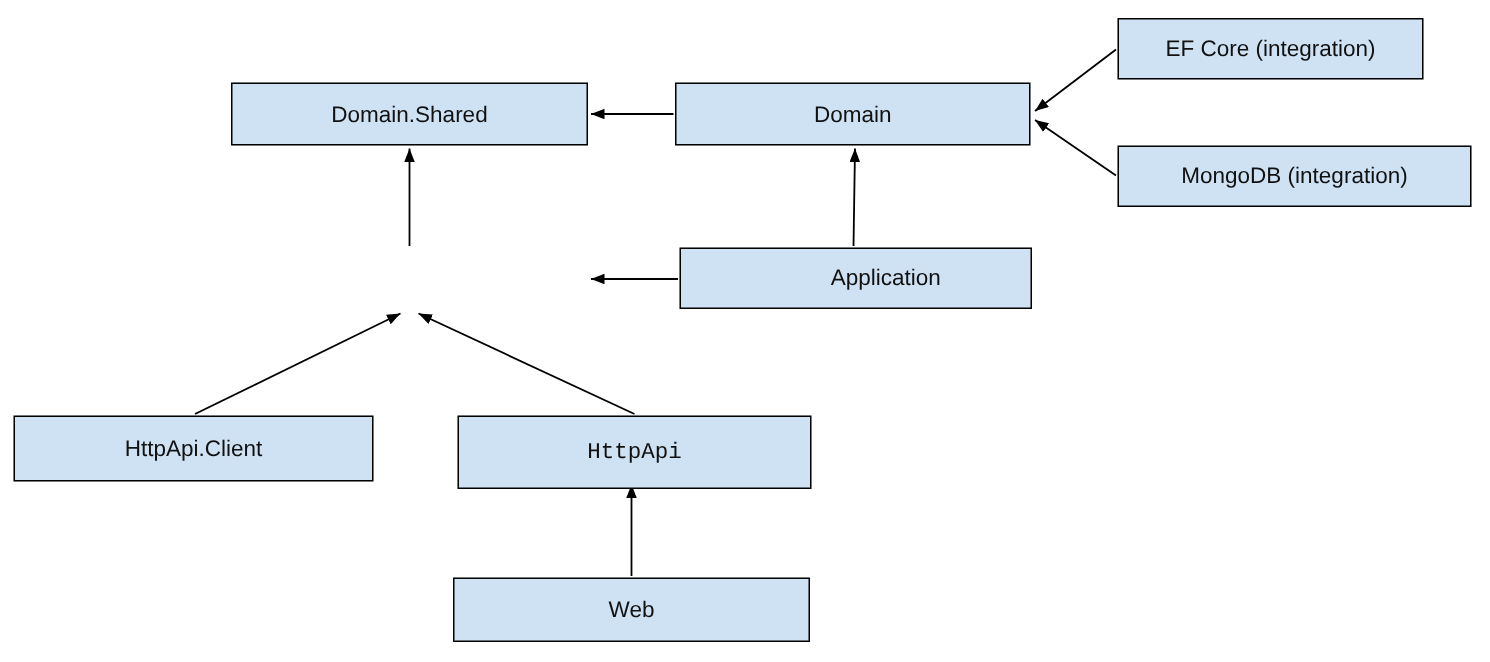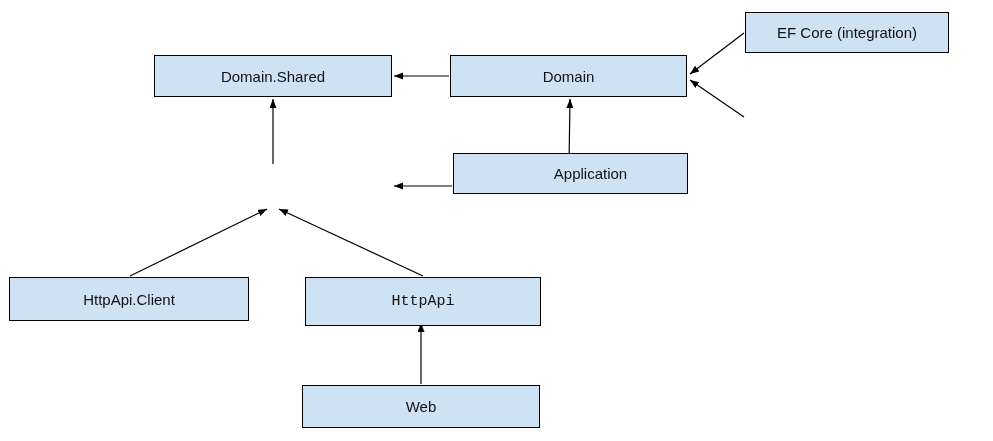--- a/index.html
+++ b/index.html
@@ -26,21 +26,21 @@
     font-size: 15px;
     color: #111111;
     white-space: nowrap;
   }
   
   .n-domain-shared       { left: 154px; top:  55px; width: 238px; height: 42px; justify-content: center; }
   .n-domain              { left: 450px; top:  55px; width: 237px; height: 42px; }
   .n-ef-core             { left: 745px; top:  12px; width: 204px; height: 41px; }
   .n-mongodb             { left: 745px; top:  97px; width: 236px; height: 41px; }
   .n-application-contract{ left: 153px; top: 165px; width: 239px; height: 41px; }
-  .n-application         { left: 453px; top: 153px; width: 235px; height: 41px; padding-left: 40px; }
+  .n-application         { left: 453px; top: 165px; width: 235px; height: 41px; padding-left: 40px; }
   .n-httpapi-client      { left:   9px; top: 277px; width: 240px; height: 44px; }
   .n-httpapi             { left: 305px; top: 277px; width: 236px; height: 49px; font-family: Liberation Mono, monospace; }
   .n-web                 { left: 302px; top: 385px; width: 238px; height: 43px; }
   .edges {
     position: absolute;
     left: 0; top: 0;
     width: 993px;
     height: 441px;
     pointer-events: none;
   }
@@ -73,20 +73,23 @@
 
   <div class="node n-domain-shared">
     <span>Domain.Shared</span>
   </div>
   <div class="node n-domain">
     <span>Domain</span>
   </div>
   <div class="node n-ef-core">
     <span>EF Core (integration)</span>
   </div>
+  <div class="node n-mongodb">
+    <span>MongoDB (integration)</span>
+  </div>
   <div class="node n-application">
     <span>Application</span>
   </div>
   <div class="node n-httpapi-client">
     <span>HttpApi.Client</span>
   </div>
   <div class="node n-httpapi">
     <span>HttpApi</span>
   </div>
   <div class="node n-web">

